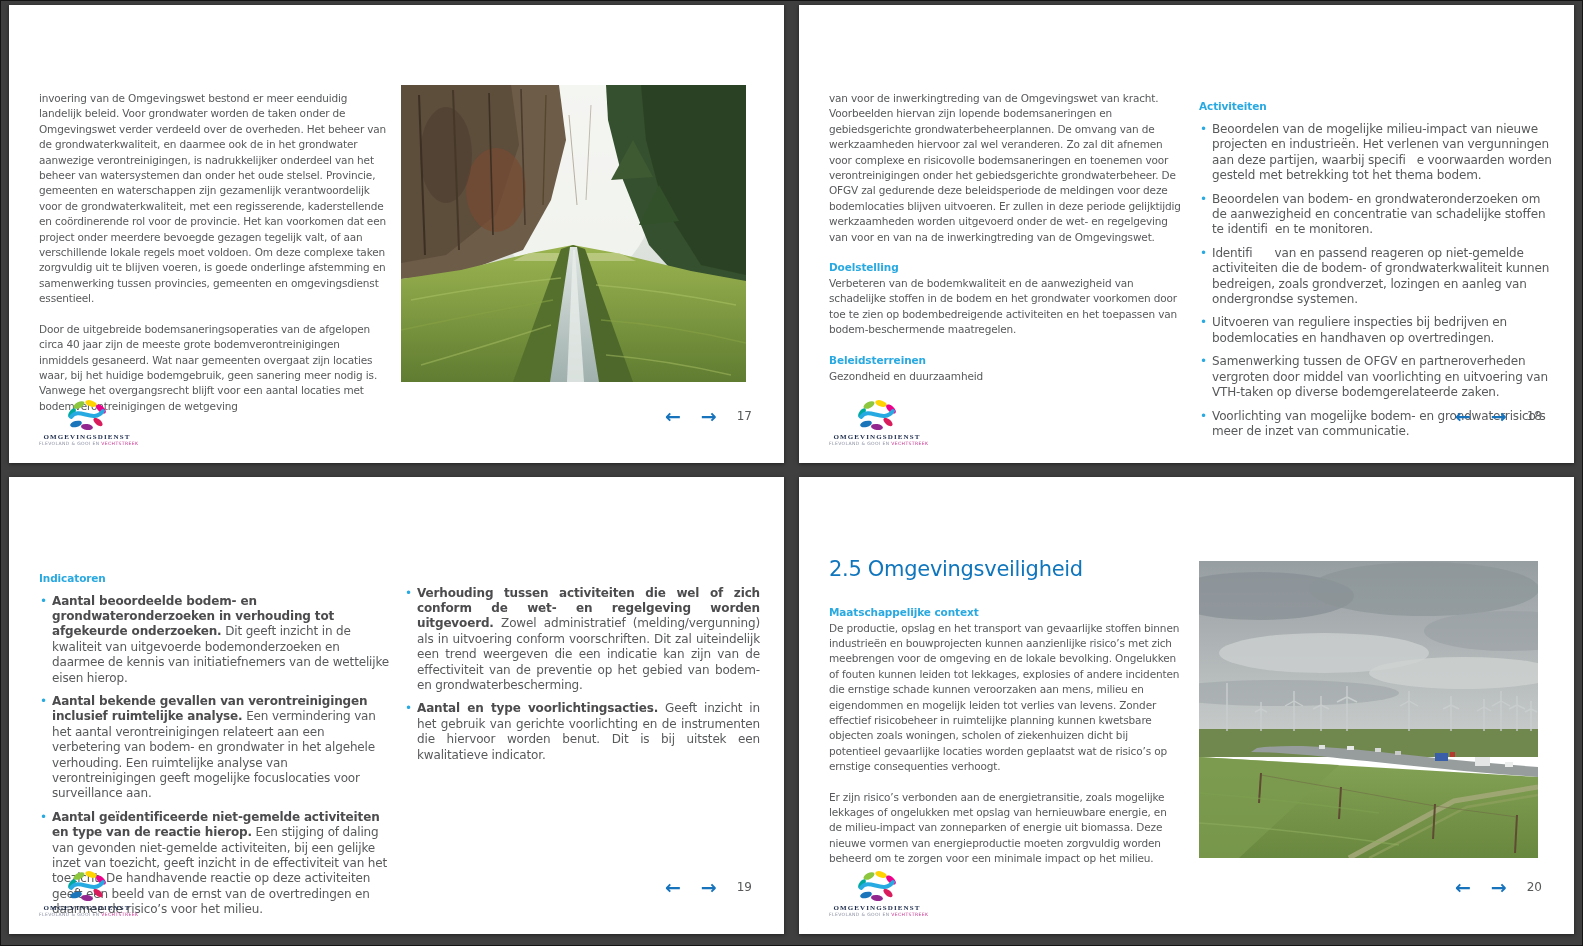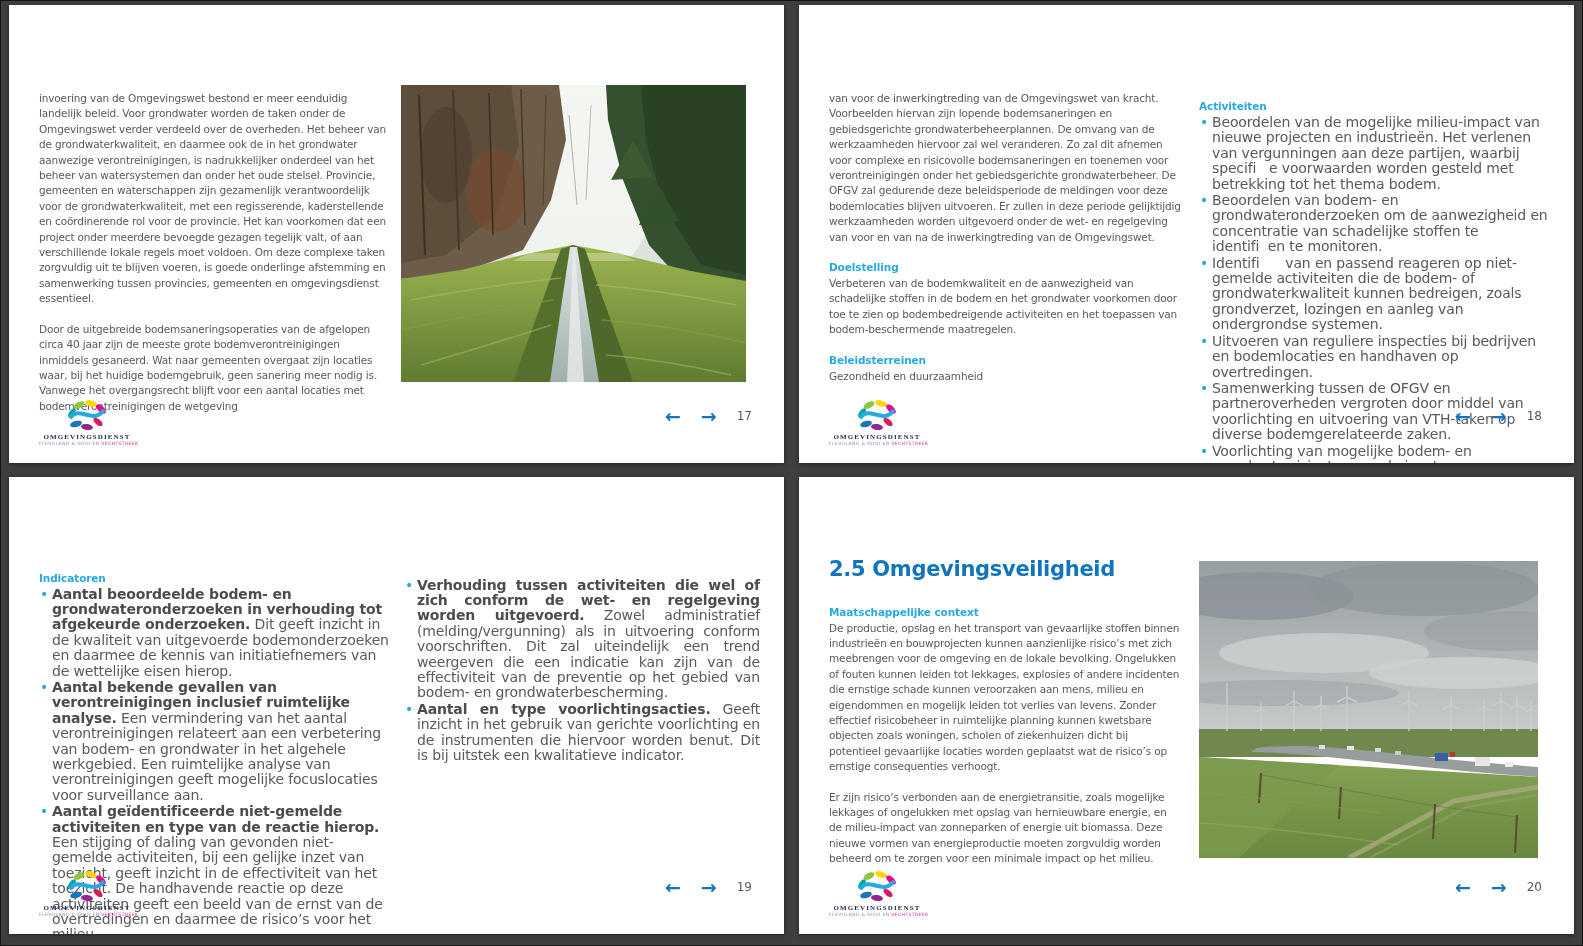--- a/index.html
+++ b/index.html
@@ -26,27 +26,27 @@
   .body-t{
     color:#58595b;font-size:10.5px;line-height:15.4px;letter-spacing:-0.15px;
     margin:0 0 15px 0;
   }
   .sec-h{
     color:#29a9e1;font-weight:bold;font-size:10.5px;line-height:15px;
     margin:15px 0 1px 0;letter-spacing:-0.1px;
   }
   .sec-h.first{margin-top:8px;}
   .page-title{
-    color:#0f75bc;font-weight:bold;font-size:21px;letter-spacing:-0.3px;margin:0;
+    color:#0f75bc;font-weight:normal;font-size:21px;letter-spacing:-0.3px;margin:0;
   }
   .col{position:absolute;}
   ul.blist{list-style:none;margin:0;padding:0;}
   ul.blist li{
-    position:relative;padding-left:13px;margin:0 0 1px 0;
-    color:#58595b;font-size:14px;line-height:15.4px;letter-spacing:-0.15px;
+    position:relative;padding-left:13px;margin:8px 0 1px 0;
+    color:#58595b;font-size:12px;line-height:15.4px;letter-spacing:-0.15px;
   }
   ul.blist li::before{
     content:"\2022";color:#29a9e1;position:absolute;left:1px;top:0;
   }
   ul.blist li .lead{font-weight:bold;color:#4c4c4e;}
   ul.blist.just li{text-align:justify;}
   
   .photo{position:absolute;margin:0;padding:0;line-height:0;}
   .photo svg{display:block;}
   
@@ -193,21 +193,21 @@
       <span class="arrow">→</span>
       <span class="pagenum">18</span>
     </div>
   </section>
 
   <section class="page">
     <div class="col" style="left:30px;top:86px;width:352px;">
       <h3 class="sec-h first">Indicatoren</h3>
       <ul class="blist">
         <li><span class="lead">Aantal beoordeelde bodem- en grondwateronderzoeken in verhouding tot afgekeurde onderzoeken.</span> <span>Dit geeft inzicht in de kwaliteit van uitgevoerde bodemonderzoeken en daarmee de kennis van initiatiefnemers van de wettelijke eisen hierop.</span></li>
-        <li><span class="lead">Aantal bekende gevallen van verontreinigingen inclusief ruimtelijke analyse.</span> <span>Een vermindering van het aantal verontreinigingen relateert aan een verbetering van bodem- en grondwater in het algehele werkgebied. Een ruimtelijke analyse van verontreinigingen geeft mogelijke focuslocaties voor surveillance aan.</span></li>
+        <li><span class="lead">Aantal bekende gevallen van verontreinigingen inclusief ruimtelijke analyse.</span> <span>Een vermindering van het aantal verontreinigingen relateert aan een verbetering van bodem- en grondwater in het algehele verhouding. Een ruimtelijke analyse van verontreinigingen geeft mogelijke focuslocaties voor surveillance aan.</span></li>
         <li><span class="lead">Aantal geïdentificeerde niet-gemelde activiteiten en type van de reactie hierop.</span> <span>Een stijging of daling van gevonden niet-gemelde activiteiten, bij een gelijke inzet van toezicht, geeft inzicht in de effectiviteit van het toezicht. De handhavende reactie op deze activiteiten geeft een beeld van de ernst van de overtredingen en daarmee de risico’s voor het milieu.</span></li>
       </ul>
     </div>
     <div class="col" style="left:395px;top:101px;width:356px;">
       <ul class="blist just">
         <li><span class="lead">Verhouding tussen activiteiten die wel of zich conform de wet- en regelgeving worden uitgevoerd.</span> <span>Zowel administratief (melding/vergunning) als in uitvoering conform voorschriften. Dit zal uiteindelijk een trend weergeven die een indicatie kan zijn van de effectiviteit van de preventie op het gebied van bodem- en grondwaterbescherming.</span></li>
         <li><span class="lead">Aantal en type voorlichtingsacties.</span> <span>Geeft inzicht in het gebruik van gerichte voorlichting en de instrumenten die hiervoor worden benut. Dit is bij uitstek een kwalitatieve indicator.</span></li>
       </ul>
     </div>
 

